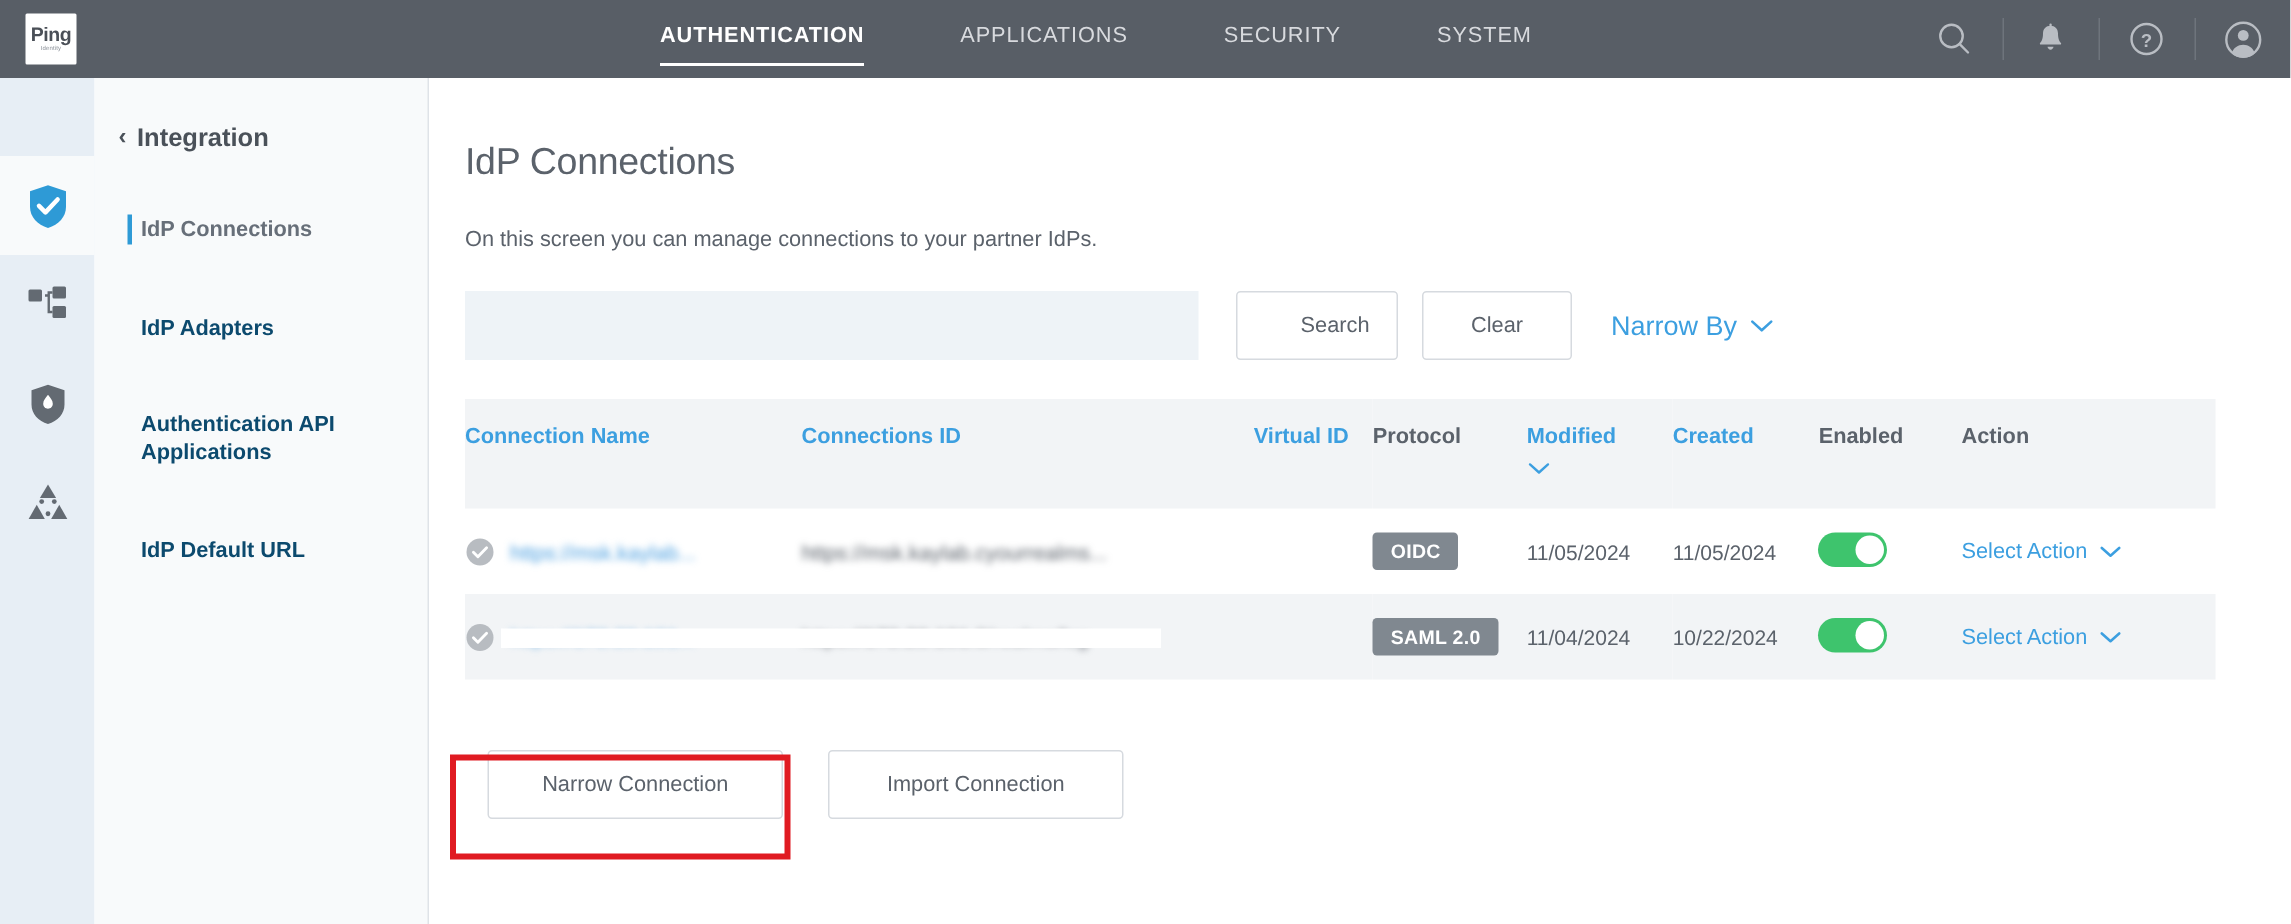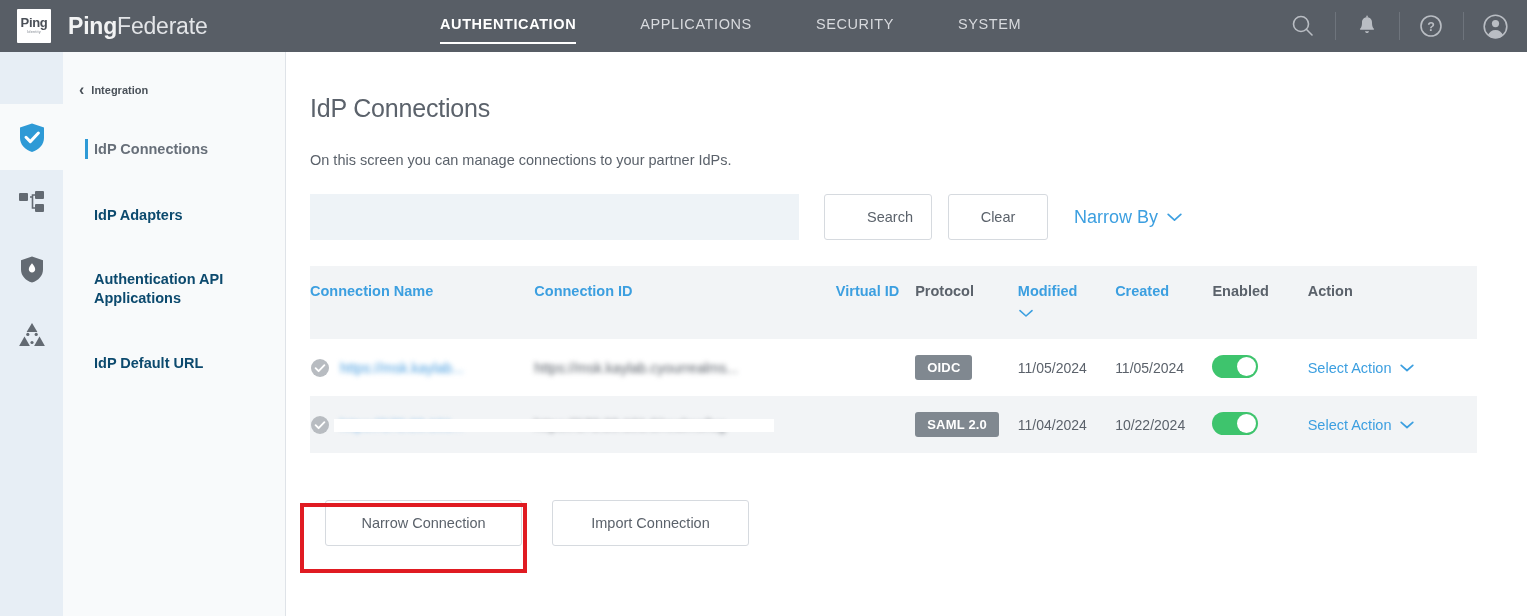--- a/index.html
+++ b/index.html
@@ -159,21 +159,21 @@
   }
   .menu-back .chev {
     font-size: 16px;
     color: #3b4busy;
     color: #4a5159;
     margin-right: 7px;
     line-height: 1;
     font-weight: bold;
   }
   .menu-back .back-label {
-    font-size: 11px;
+    font-size: 17px;
     font-weight: bold;
     color: #4a5159;
   }
   .menu-list { margin-top: 18px; }
   .menu-item {
     position: relative;
     height: 66px;
     display: flex;
     align-items: center;
     padding-left: 31px;
@@ -377,21 +377,20 @@
 </style>
 </head>
 <body>
 
 <div class="topbar">
   <div class="brand-block">
     <div class="ping-logo">
       <div class="pl-main">Ping</div>
       <div class="pl-sub">Identity</div>
     </div>
-    <div class="brand-name"><b>Ping</b><span class="light">Federate</span></div>
   </div>
 
   <nav class="topnav">
     <div class="topnav-item active">
         <span>AUTHENTICATION</span>
       </div>
     <div class="topnav-item">
         <span>APPLICATIONS</span>
       </div>
     <div class="topnav-item">
@@ -520,21 +519,21 @@
         <col style="width:75px">
       <col style="width:97px">
         <col style="width:92px">
         <col style="width:92px">
       <col style="width:90px">
         <col style="width:160px">
     </colgroup>
     <thead>
       <tr>
         <th>Connection Name</th>
-        <th>Connection ID</th>
+        <th>Connections ID</th>
         <th>Virtual ID</th>
         <th class="plain">Protocol</th>
         <th>
           <span>Modified</span>
           <span class="sort-chev">
             <svg width="16" height="9" viewBox="0 0 16 9">
                 <path d="M2 1.6L8 7l6-5.4" fill="none" stroke="#3c9fe0" stroke-width="1.6" stroke-linecap="round" stroke-linejoin="round"></path>
               </svg>
           </span>
         </th>

